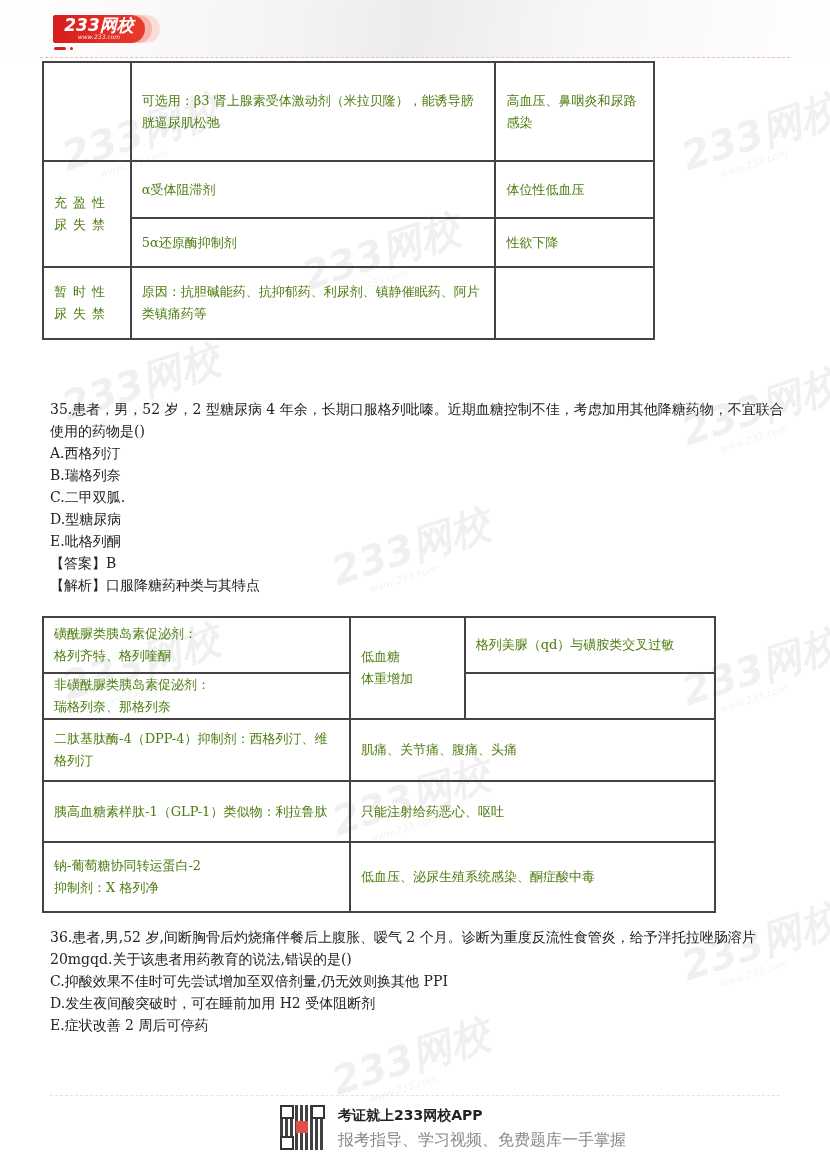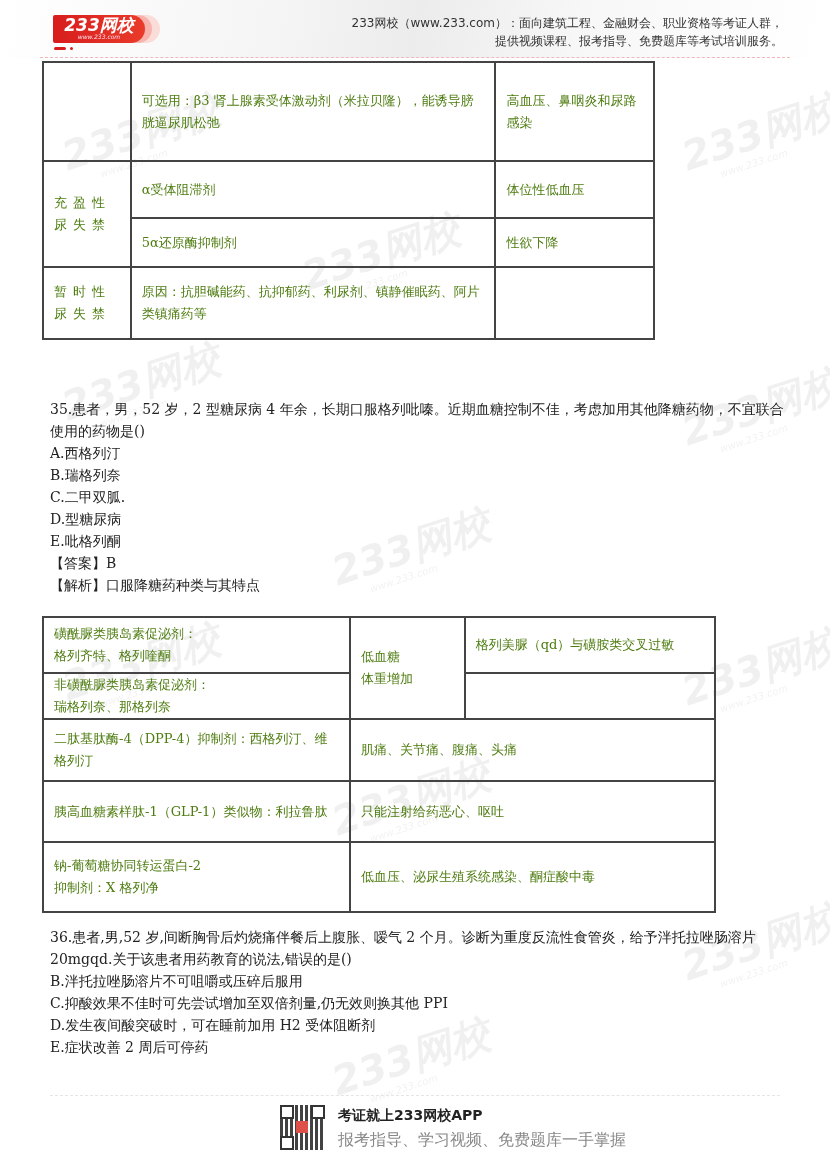--- a/index.html
+++ b/index.html
@@ -58,24 +58,20 @@
 
 <div class="header">
   <div class="logo-ghost2"></div>
   <div class="logo-ghost1"></div>
   <div class="logo">
     <div class="logo-text">233网校</div>
     <div class="logo-url">www.233.com</div>
   </div>
   <div class="logo-dash"></div>
   <div class="logo-dot"></div>
-  <div class="header-desc">
-    <div>233网校（www.233.com）：面向建筑工程、金融财会、职业资格等考证人群，</div>
-    <div>提供视频课程、报考指导、免费题库等考试培训服务。</div>
-  </div>
   <div class="header-line"></div>
 </div>
 
 <div class="wm" style="left:60px;top:105px;"><span>233网校</span><small>www.233.com</small></div>
 <div class="wm" style="left:680px;top:105px;"><span>233网校</span><small>www.233.com</small></div>
 <div class="wm" style="left:300px;top:225px;"><span>233网校</span><small>www.233.com</small></div>
 <div class="wm" style="left:60px;top:355px;"><span>233网校</span><small>www.233.com</small></div>
 <div class="wm" style="left:680px;top:380px;"><span>233网校</span><small>www.233.com</small></div>
 <div class="wm" style="left:330px;top:520px;"><span>233网校</span><small>www.233.com</small></div>
 <div class="wm" style="left:60px;top:635px;"><span>233网校</span><small>www.233.com</small></div>
@@ -154,21 +150,20 @@
   <tr style="height:70px">
     <td style="white-space:pre-line">钠-葡萄糖协同转运蛋白-2
 抑制剂：X 格列净</td>
     <td colspan="2">低血压、泌尿生殖系统感染、酮症酸中毒</td>
   </tr>
 </tbody>
   </table>
 
 <div class="q" style="top:926px; width:735px;">
   <p>36.患者,男,52 岁,间断胸骨后灼烧痛伴餐后上腹胀、嗳气 2 个月。诊断为重度反流性食管炎，给予泮托拉唑肠溶片 20mgqd.关于该患者用药教育的说法,错误的是()</p>
-  <p>B.泮托拉唑肠溶片不可咀嚼或压碎后服用</p>
   <p>C.抑酸效果不佳时可先尝试增加至双倍剂量,仍无效则换其他 PPI</p>
   <p>D.发生夜间酸突破时，可在睡前加用 H2 受体阻断剂</p>
   <p>E.症状改善 2 周后可停药</p>
 </div>
 
 <div class="footer-line"></div>
 <div class="qr">
   <div class="qr-corner" style="left:0;top:0;"></div>
   <div class="qr-corner" style="right:0;top:0;"></div>
   <div class="qr-corner" style="left:0;bottom:0;"></div>

